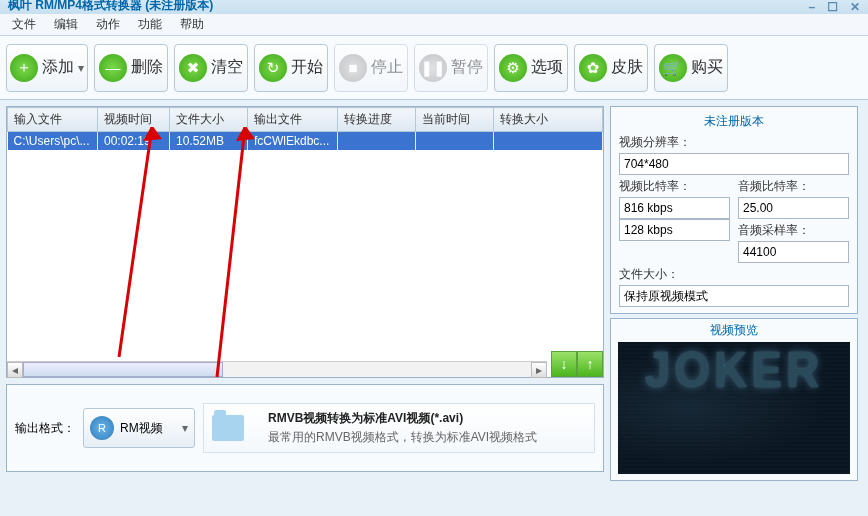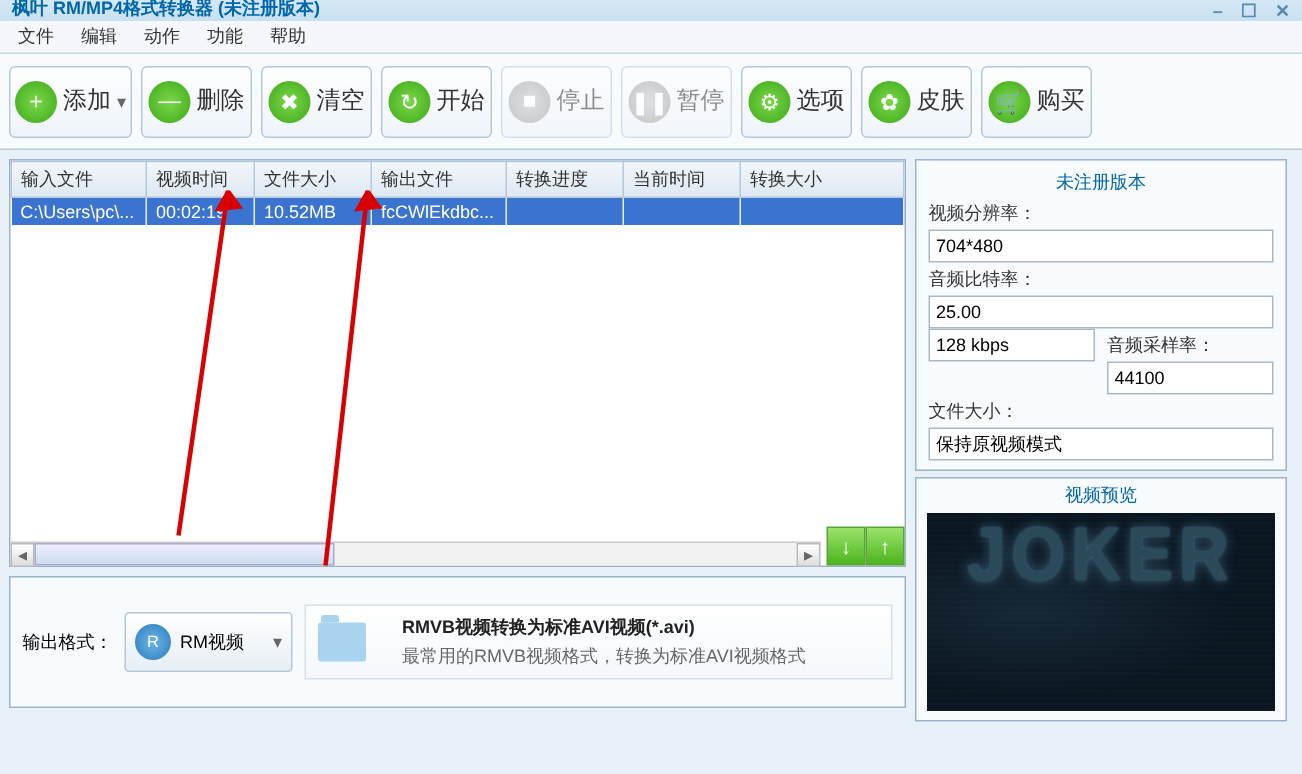--- a/index.html
+++ b/index.html
@@ -187,20 +187,24 @@
     </div>
   </div>
 
   <div class="right">
     <div class="panel">
       <div class="title">未注册版本</div>
       <label>视频分辨率：</label>
       <input class="sel" value="704*480" style="">
       <div class="row">
         <div class="col">
+          <label>视频比特率：</label>
+          <input class="sel" value="816 kbps" style="">
+        </div>
+        <div class="col">
           <label>音频比特率：</label>
           <input class="sel" value="25.00" style="">
         </div>
       </div>
       <div class="row">
         <div class="col">
           <input class="sel" value="128 kbps" style="">
         </div>
         <div class="col">
           <label>音频采样率：</label>

